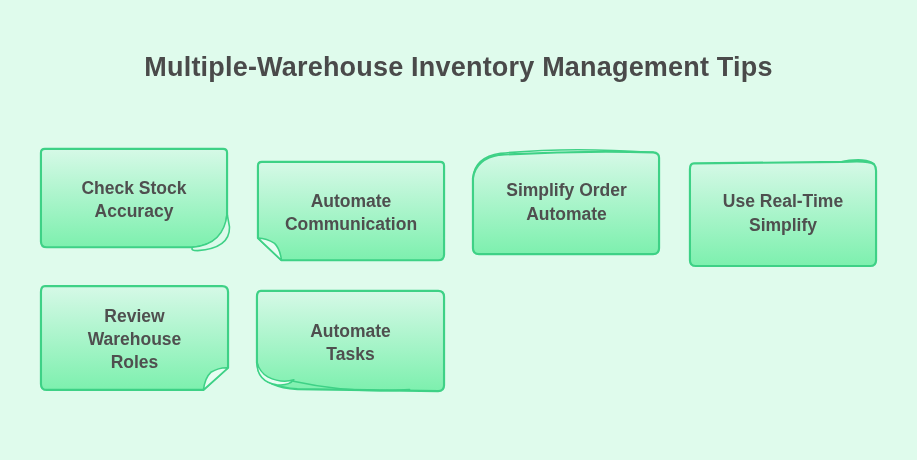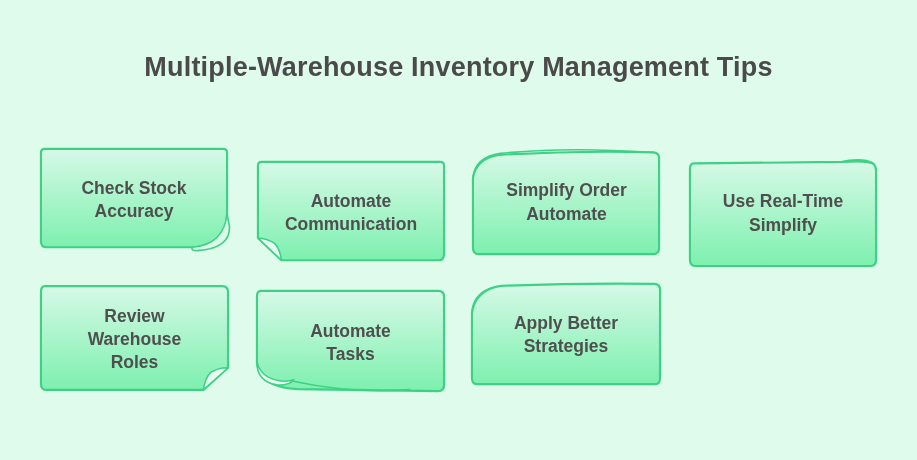--- a/index.html
+++ b/index.html
@@ -146,22 +146,14 @@
   <div class="note n6">
     <svg viewBox="0 0 196 112" preserveAspectRatio="none">
       <path class="note-body" d="M7 3 L187 3 Q193 3 193 9 L193 99 Q193 105 187 105 L44 103 Q13 101 5 85 L3 76 L3 9 Q3 3 7 3 Z"></path>
       <path class="note-sweep" d="M40 95 Q100 108 158 103.5"></path>
       <path class="note-flap" d="M3 76 Q3 95 23 98.5 Q35 100 40.5 93.5 Q28 97.5 14 90.5 Q6 86 3 76 Z"></path>
     </svg>
     <div class="note-label">Automate
 Tasks</div>
   </div>
 
-  <div class="note n7">
-    <svg viewBox="0 0 196 112" preserveAspectRatio="none">
-      <path class="note-flap" d="M3 33 Q4 11.5 27 6 Q43 2.5 50 7.5 Q31 9.5 17.5 19 Q7.5 25.5 3 33 Z"></path>
-      <path class="note-body" d="M33 5 Q112 2 187 3 Q193 3 193 9 L193 101 Q193 107 187 107 L9 107 Q3 107 3 101 L3 33 Q6.5 9 33 5 Z"></path>
-    </svg>
-    <div class="note-label">Apply Better
-Strategies</div>
-  </div>
 
 </div>
 
 </body></html>

